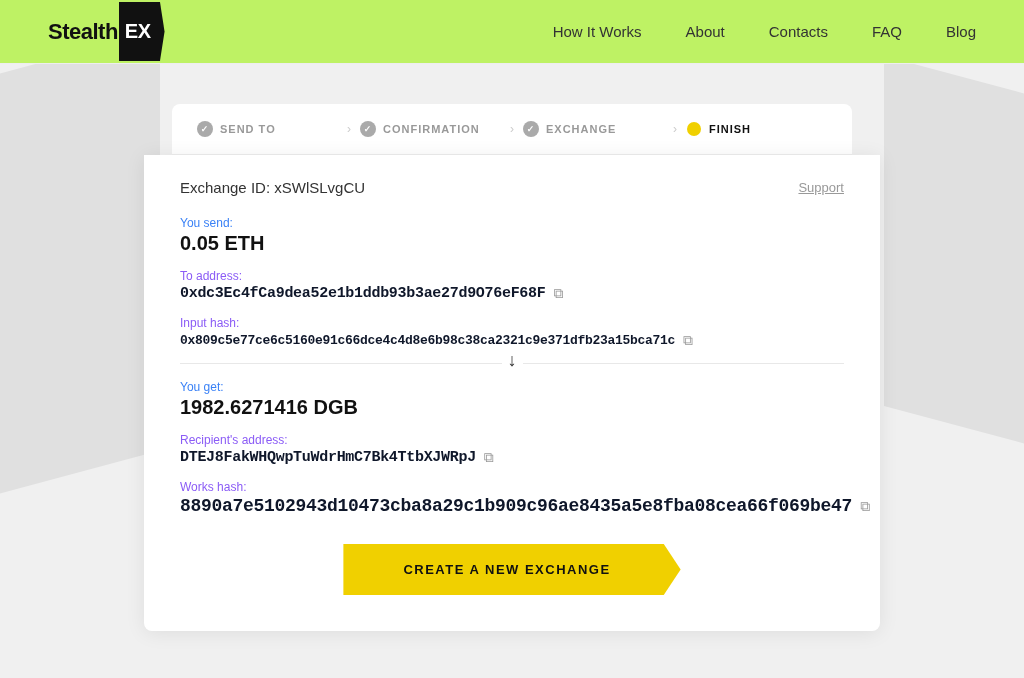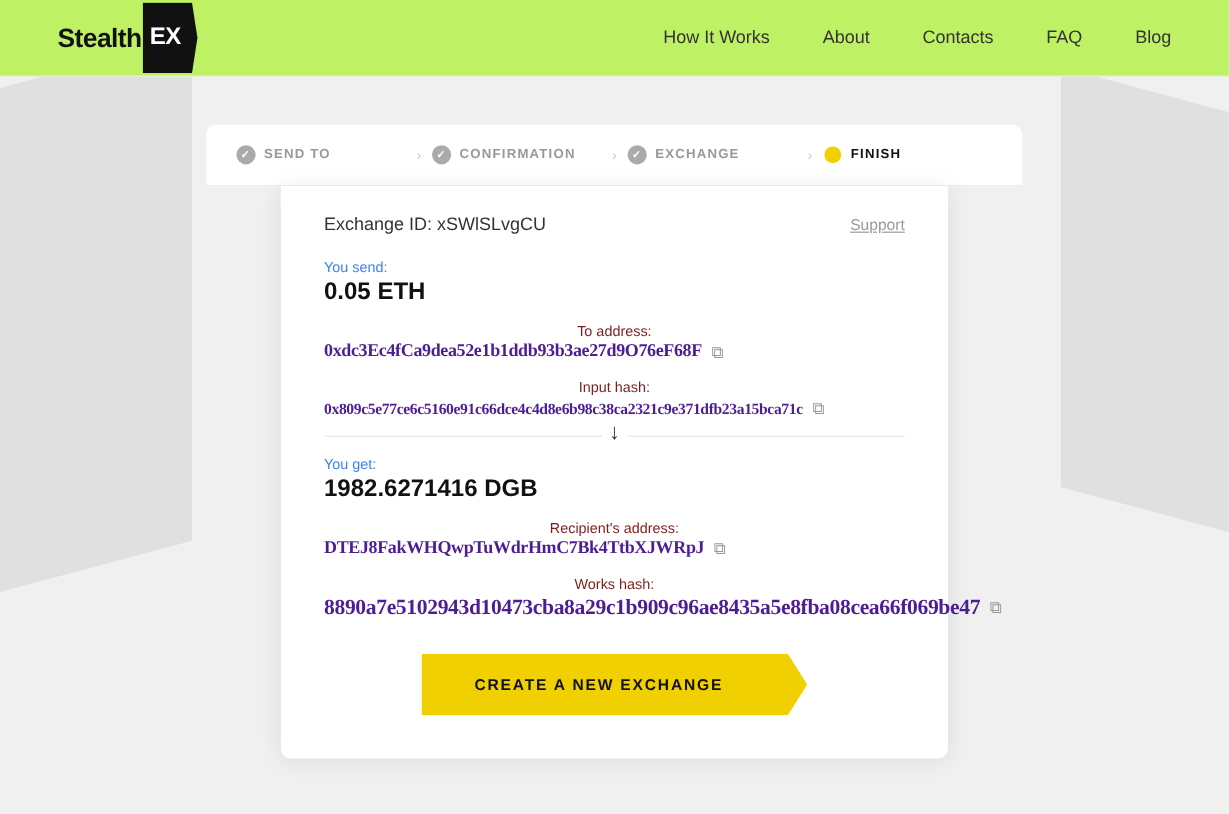--- a/index.html
+++ b/index.html
@@ -147,21 +147,21 @@
 
     .step-divider {
       color: #ccc;
       margin: 0 8px;
       font-size: 12px;
     }
 
     
     .card {
       background: #fff;
-      width: 556px;
+      width: 736px;
       border-radius: 0 0 8px 8px;
       padding: 24px 36px 36px 36px;
       box-shadow: 0 2px 20px rgba(0,0,0,0.08);
     }
 
     .card-header {
       display: flex;
       justify-content: space-between;
       align-items: center;
       margin-bottom: 20px;
@@ -188,37 +188,36 @@
 
     .info-value {
       font-size: 20px;
       font-weight: 700;
       color: #111;
       margin-bottom: 14px;
     }
 
     .address-label {
       font-size: 12px;
-      color: #7f1d1d;
+      color: #8b5cf6;
       margin-bottom: 2px;
-      text-align: center;
     }
 
     .address-row {
       display: flex;
       align-items: center;
       gap: 8px;
       margin-bottom: 14px;
     }
 
     .address-value {
       font-size: 15px;
       font-weight: 700;
-      color: #4c1d95;
-      font-family: Liberation Serif, serif;
+      color: #0f172a;
+      font-family: Liberation Mono, monospace;
       letter-spacing: -0.3px;
     }
 
     .copy-icon {
       cursor: pointer;
       color: #999;
       font-size: 14px;
       flex-shrink: 0;
     }
 
@@ -243,21 +242,21 @@
     
     .create-btn-wrapper {
       display: flex;
       justify-content: center;
       margin-top: 28px;
     }
 
     .create-btn {
       background: #f0d000;
       border: none;
-      padding: 18px 44px;
+      padding: 18px 60px;
       font-size: 13px;
       font-weight: 700;
       letter-spacing: 1.5px;
       cursor: pointer;
       color: #111;
       clip-path: polygon(0 0, 95% 0, 100% 50%, 95% 100%, 0 100%);
       padding-right: 70px;
       text-transform: uppercase;
       min-width: 280px;
     }

